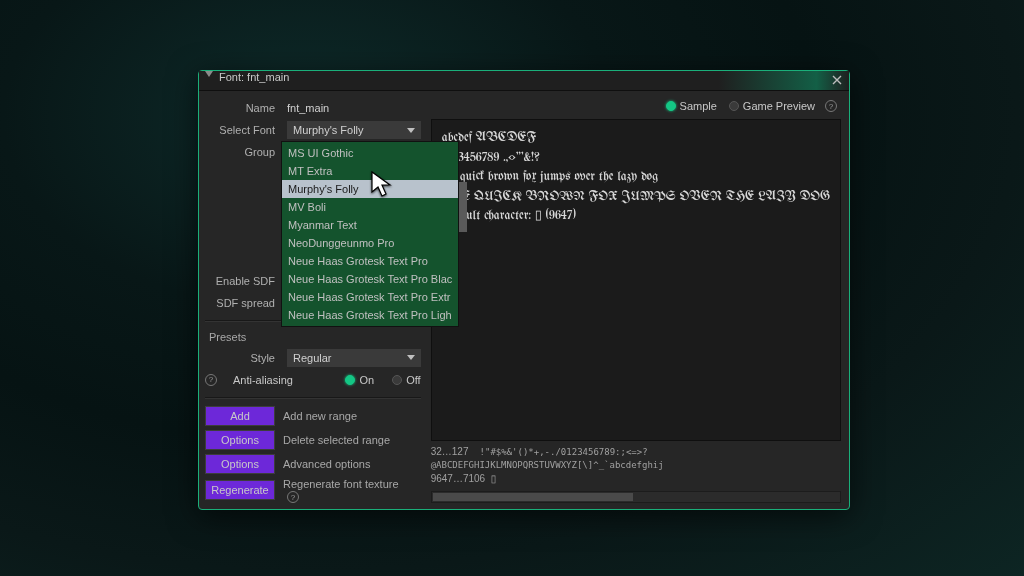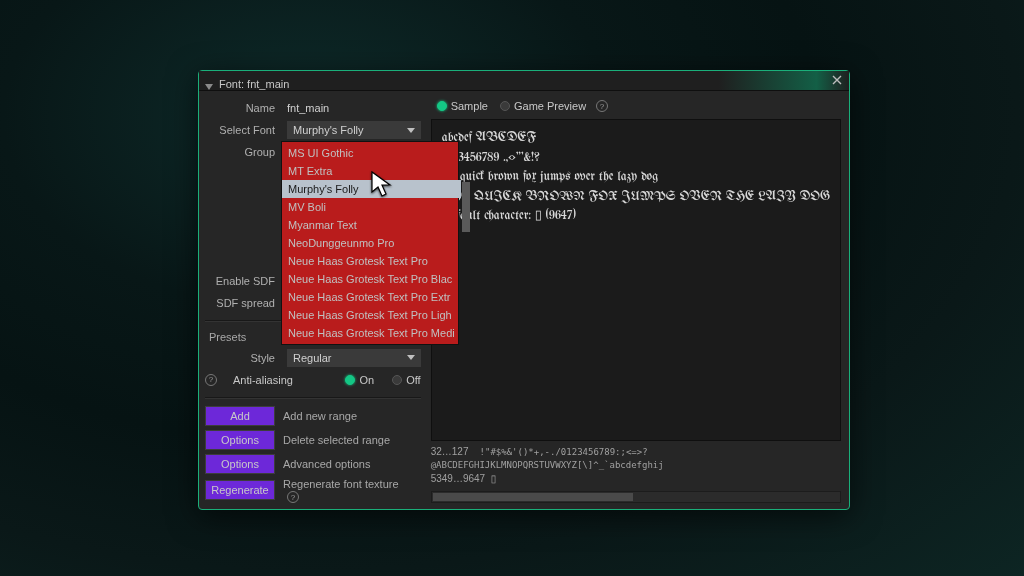--- a/index.html
+++ b/index.html
@@ -17,21 +17,21 @@
     border-radius: 4px;
     box-shadow: 0 6px 30px rgba(0,0,0,0.6);
     color: #c8c8c8;
     font-size: 11px;
     display: flex; flex-direction: column;
   }
   .titlebar {
     height: 20px;
     background: linear-gradient(90deg, #1f1f1f 0%, #1f1f1f 80%, #135f46 95%, #1f1f1f 100%);
     border-bottom: 1px solid #0f0f0f;
-    display: flex; align-items: flex-end;
+    display: flex; align-items: flex-start;
     padding: 0 6px;
     position: relative;
   }
   .titlebar .tri {
     width: 0; height: 0;
     border-left: 4px solid transparent;
     border-right: 4px solid transparent;
     border-top: 6px solid #8a8a8a;
     margin-right: 6px;
   }
@@ -85,39 +85,39 @@
   }
   .btn-row { display:flex; align-items:center; gap: 8px; }
   .btn-row .btn { width: 70px; }
   .btn-row .btn-lbl { flex:1; color:#a8a8a8; }
   .radio { display:inline-flex; align-items:center; gap:4px; margin-left:6px;}
   .radio .dot { width:10px; height:10px; border-radius:50%; background:#3a3a3a; display:inline-block; border:1px solid #555;}
   .radio .dot.on { background:#14c785; border-color:#14c785; box-shadow:0 0 3px #14c785;}
   .help { width:12px; height:12px; border-radius:50%; border:1px solid #777; display:inline-flex; align-items:center; justify-content:center; font-size:8px; color:#999; margin-right:4px;}
 
   .right { flex:1; display:flex; flex-direction:column; padding: 6px 8px 6px 4px; }
-  .right-top { display:flex; justify-content:flex-start; align-items:center; gap:6px; height:18px; margin-bottom:4px;}
+  .right-top { display:flex; justify-content:flex-end; align-items:center; gap:6px; height:18px; margin-bottom:4px;}
   .preview {
     flex:1; background:#1b1b1b; border:1px solid #0f0f0f;
     padding: 8px 10px; color:#d8d8d8;
     font-family: "Old English Text MT", "UnifrakturMaguntia", serif;
     font-size: 13px; line-height: 1.5;
     overflow: hidden;
   }
   .preview .line { white-space: nowrap; }
   .range-info { font-size: 10px; color:#a0a0a0; padding: 4px 0 2px 0; line-height:1.3; }
   .hscroll { height:12px; background:#2b2b2b; border:1px solid #1c1c1c; position:relative; margin-top:4px;}
   .hscroll .thumb { position:absolute; left:1px; top:1px; height:8px; width:200px; background:#4a4a4a; }
 
   
   .dropdown {
     position: absolute;
     left: 82px; top: 50px;
     width: 178px;
-    background: #b91c1c;
+    background: #14532d;
     border: 1px solid #111;
     z-index: 50;
     max-height: 208px;
     display:flex;
   }
   .dropdown .items { flex:1; padding: 2px 0; }
   .dropdown .item { padding: 1px 6px; color:#c0c0c0; font-size:11px; line-height:16px; white-space:nowrap; overflow:hidden; text-overflow:ellipsis;}
   .dropdown .item.sel { background:#b8c2cc; color:#1a1a1a; }
   .dropdown .sb { width:10px; background:#3a3a3a; position:relative; }
   .dropdown .sb .th { position:absolute; left:1px; width:8px; top:40px; height:50px; background:#5a5a5a;}
@@ -231,21 +231,20 @@
             <div class="item">MS UI Gothic</div>
             <div class="item">MT Extra</div>
             <div class="item sel">Murphy's Folly</div>
             <div class="item">MV Boli</div>
             <div class="item">Myanmar Text</div>
             <div class="item">NeoDunggeunmo Pro</div>
             <div class="item">Neue Haas Grotesk Text Pro</div>
             <div class="item">Neue Haas Grotesk Text Pro Blac</div>
             <div class="item">Neue Haas Grotesk Text Pro Extr</div>
             <div class="item">Neue Haas Grotesk Text Pro Ligh</div>
-            <div class="item">Neue Haas Grotesk Text Pro Medi</div>
           </div>
         <div class="sb">
             <div class="th"></div>
           </div>
       </div>
 
     </div>
 
     <div class="right">
       <div class="right-top">
@@ -261,21 +260,21 @@
       </div>
       <div class="preview" id="preview">
           <div class="line">abcdef ABCDEF</div>
           <div class="line">0123456789 .,&lt;&gt;"'&amp;!?</div>
           <div class="line">the quick brown fox jumps over the lazy dog</div>
           <div class="line">THE QUICK BROWN FOX JUMPS OVER THE LAZY DOG</div>
           <div class="line">Default character: ▯ (9647)</div>
         </div>
       <div class="range-info">
         <div><span>32…127</span>&nbsp;&nbsp;&nbsp;&nbsp;<span style="font-family:monospace;font-size:9px">!"#$%&amp;'()*+,-./0123456789:;&lt;=&gt;?@ABCDEFGHIJKLMNOPQRSTUVWXYZ[\]^_`abcdefghij</span></div>
-        <div><span>5349…9647</span>&nbsp;&nbsp;<span>▯</span></div>
+        <div><span>9647…7106</span>&nbsp;&nbsp;<span>▯</span></div>
       </div>
       <div class="hscroll">
           <div class="thumb"></div>
         </div>
     </div>
 
   </div>
 </div>
 
 <svg class="cursor" viewBox="0 0 24 28">

